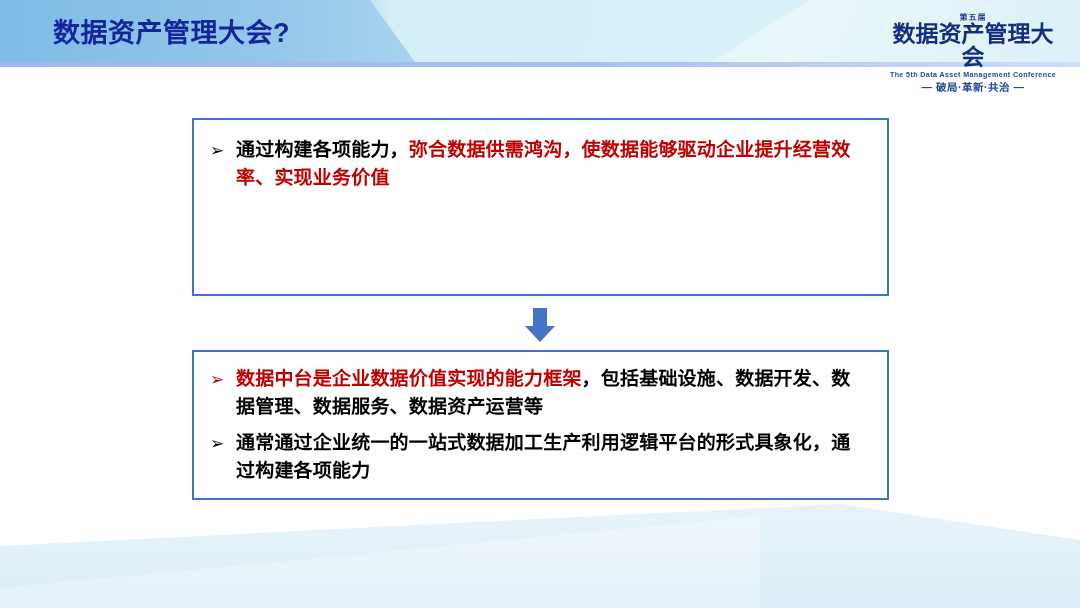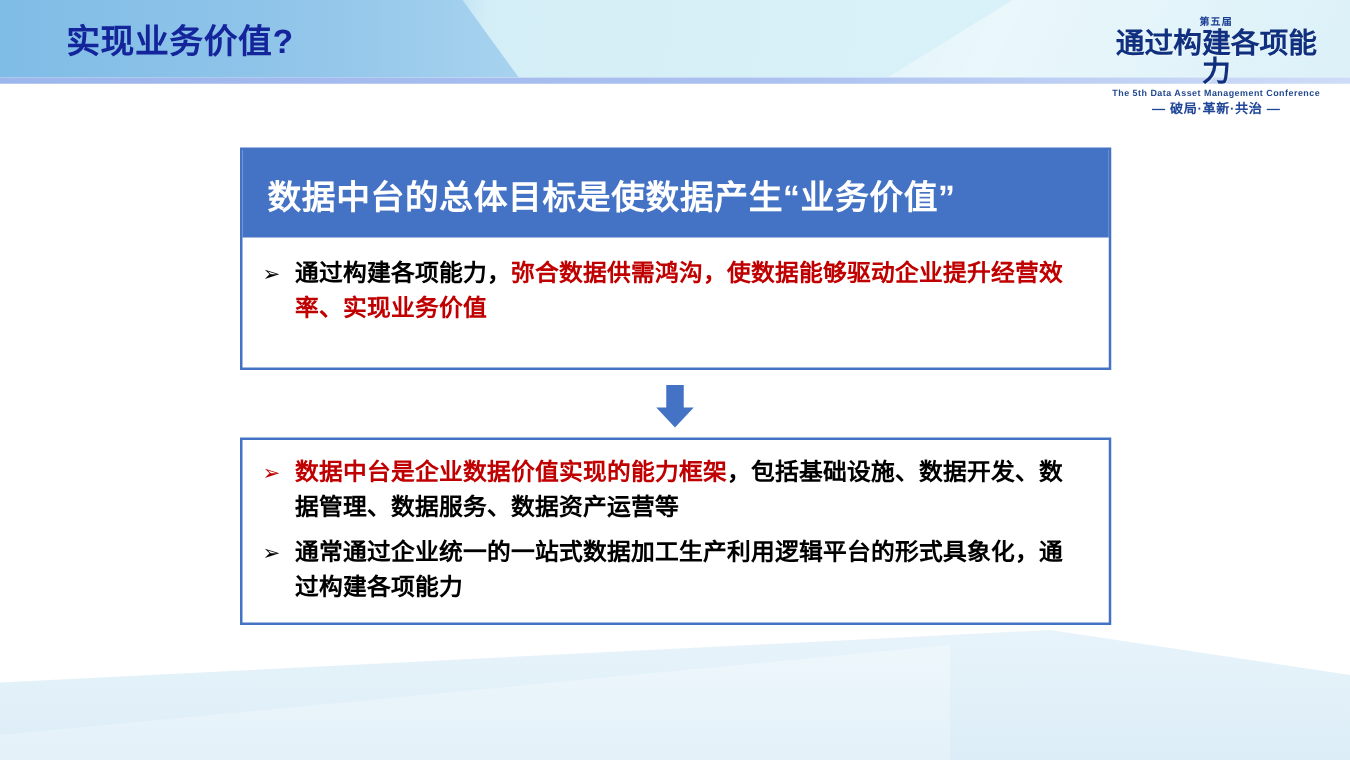--- a/index.html
+++ b/index.html
@@ -232,33 +232,30 @@
 <body>
 
 <div id="slide">
 
   <div class="header-band">
     <div class="header-wedge"></div>
     <div class="header-glow"></div>
   </div>
   <div class="header-underline"></div>
 
-  <div class="slide-title">实现业务价值?</div>
+  <div class="slide-title">数据资产管理大会?</div>
 
   <div class="logo">
     <div class="logo-rank">第五届</div>
-    <div class="logo-main">通过构建各项能力</div>
+    <div class="logo-main">数据资产管理大会</div>
     <div class="logo-en">The 5th Data Asset Management Conference</div>
     <div class="logo-slogan">— 破局·革新·共治 —</div>
   </div>
 
   <div class="box" id="box-goal">
-    <div class="box-banner">
-      <span class="banner-text">数据中台的总体目标是使数据产生“业务价值”</span>
-    </div>
     <div class="box-body">
 
       <div class="bullet">
         <span class="bullet-marker">➢</span>
         <span class="bullet-text"><span class="blk">通过构建各项能力，</span><span class="red">弥合数据供需鸿沟，使数据能够驱动企业提升经营效率、实现业务价值</span></span>
       </div>
 
     </div>
   </div>
 

